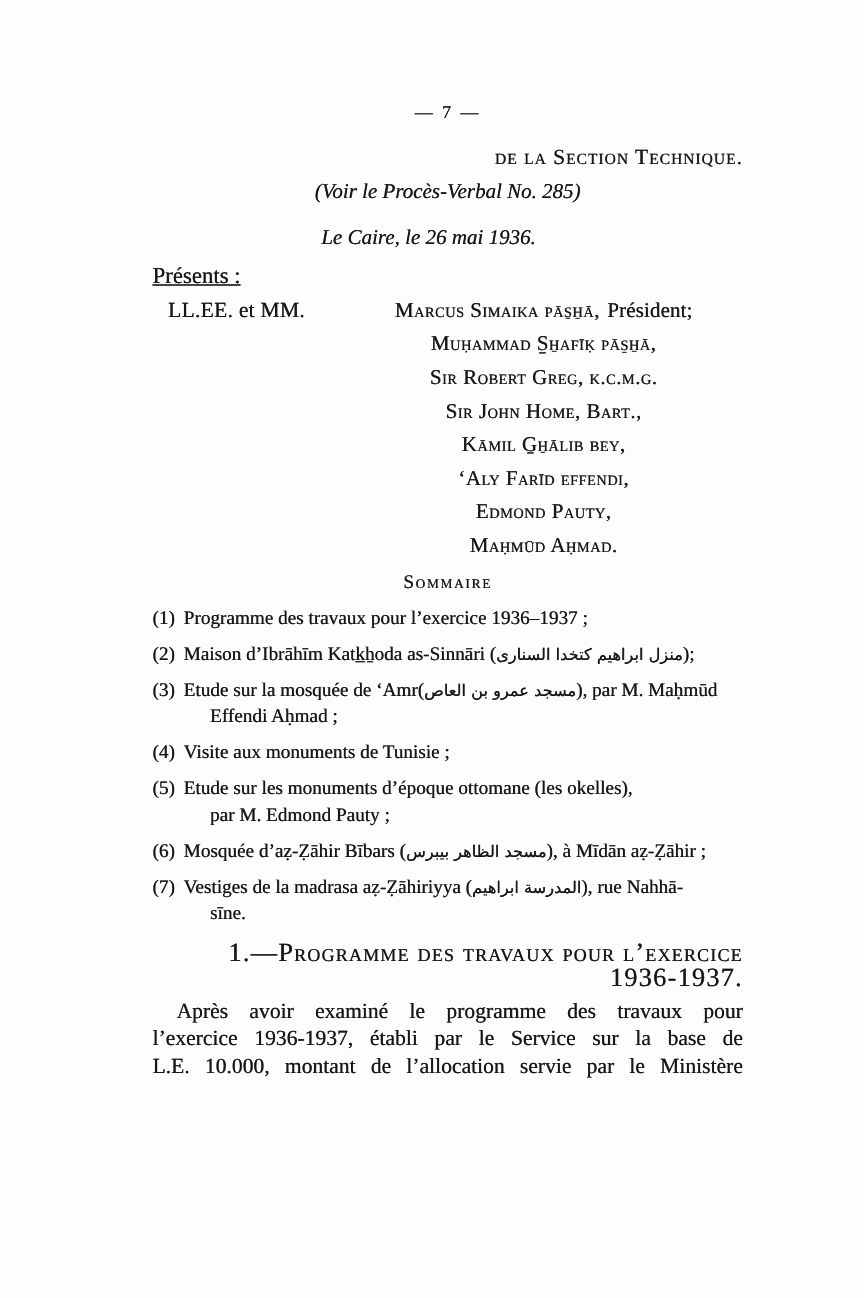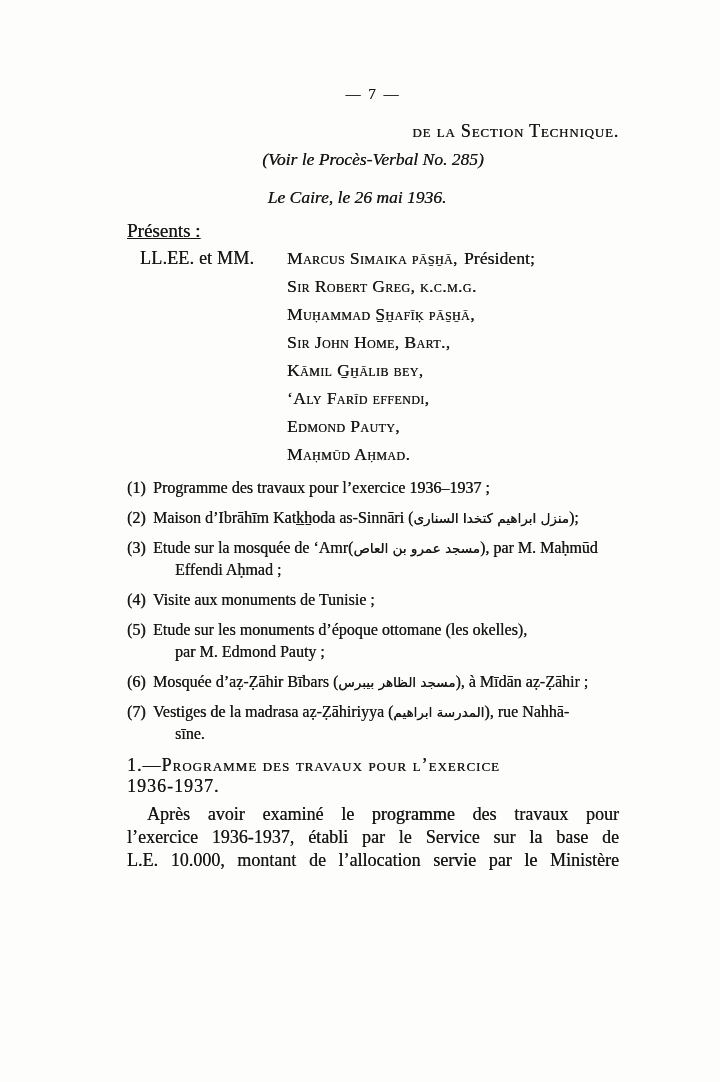--- a/index.html
+++ b/index.html
@@ -23,33 +23,33 @@
   .title { text-align: center; margin-top: 46px; font-size: 21px; line-height: 24px; letter-spacing: 1px; }
   .title sup { font-size: 12px; }
   .title .word { margin-left: 0.3em; }
 
   .subtitle { text-align: right; margin-top: 16px; font-size: 18px; line-height: 22px; letter-spacing: 0.8px; }
   .reference { text-align: center; margin-top: 6px; font-size: 17.5px; line-height: 22px; }
   .dateline { text-align: center; margin-top: 16px; font-size: 17.5px; line-height: 22px; padding-right: 32px; }
 
   .presents { margin-top: 12px; font-size: 19px; line-height: 22px; text-decoration: underline; }
 
-  .att { margin-top: 2px; }
+  .att { margin-top: 2px; text-align: center; }
   .att-row { position: relative; padding-left: 160px; line-height: 28px; min-height: 28px; font-size: 17.5px; letter-spacing: 0.4px; }
   .att-prefix { position: absolute; left: 13px; top: 0; font-size: 18px; letter-spacing: 0.2px; }
   .att-suffix { margin-left: 0.35em; letter-spacing: 0.1px; }
 
   .sommaire-title { text-align: center; margin-top: 8px; font-size: 16px; line-height: 20px; letter-spacing: 1.5px; }
 
   .items { margin-top: 9px; }
   .item { position: relative; padding-left: 48px; text-indent: -22px; white-space: pre-line; font-size: 16px; line-height: 22px; margin-bottom: 8px; }
   .item .num { position: absolute; left: 0; top: 0; text-indent: 0; }
   .ar { font-family: "DejaVu Sans", sans-serif; font-size: 13.5px; }
 
-  .section { text-align: left; margin-top: 10px; font-size: 18px; line-height: 21px; letter-spacing: 1px; white-space: pre-line; }
+  .section { text-align: right; margin-top: 10px; font-size: 22px; line-height: 21px; letter-spacing: 1px; white-space: pre-line; }
 
   .para { margin-top: 6px; font-size: 18px; line-height: 23px; text-align: justify; text-align-last: justify; white-space: pre-line; text-indent: 20px; }
 </style>
 </head>
 <body>
 
 <div class="page">
 
   <div class="pagenum">— 7 —</div>
 
@@ -57,29 +57,30 @@
   <div class="subtitle sc">de la Section Technique.</div>
 
   <div class="reference it">(Voir le Procès-Verbal No. 285)</div>
 
   <div class="dateline it">Le Caire, le 26 mai 1936.</div>
 
   <div class="presents">Présents :</div>
 
   <div class="att">
     <div class="att-row"><span class="att-prefix">LL.EE. et MM.</span><span class="sc">Marcus Simaika pās̱ẖā,</span><span class="att-suffix">Président;</span></div>
+    <div class="att-row"><span class="sc">Muḥammad S̱ẖafīḳ pās̱ẖā,</span></div>
     <div class="att-row"><span class="sc">Sir Robert Greg, k.c.m.g.</span></div>
-    <div class="att-row"><span class="sc">Muḥammad S̱ẖafīḳ pās̱ẖā,</span></div>
     <div class="att-row"><span class="sc">Sir John Home, Bart.,</span></div>
     <div class="att-row"><span class="sc">Kāmil G̱ẖālib bey,</span></div>
     <div class="att-row"><span class="sc">‘Aly Farīd effendi,</span></div>
     <div class="att-row"><span class="sc">Edmond Pauty,</span></div>
     <div class="att-row"><span class="sc">Maḥmūd Aḥmad.</span></div>
   </div>
 
+  <div class="sommaire-title sc">Sommaire</div>
 
   <div class="items">
     <div class="item"><span class="num">(1)</span><span>Programme des travaux pour l’exercice 1936–1937 ;</span><span class="ar" dir="rtl"></span><span></span></div>
     <div class="item"><span class="num">(2)</span><span>Maison d’Ibrāhīm Katk̲ẖoda as-Sinnāri (</span><span class="ar" dir="rtl">منزل ابراهيم كتخدا السنارى</span><span>);</span></div>
     <div class="item"><span class="num">(3)</span><span>Etude sur la mosquée de ‘Amr(</span><span class="ar" dir="rtl">مسجد عمرو بن العاص</span><span>), par M. Maḥmūd
 Effendi Aḥmad ;</span></div>
     <div class="item"><span class="num">(4)</span><span>Visite aux monuments de Tunisie ;</span><span class="ar" dir="rtl"></span><span></span></div>
     <div class="item"><span class="num">(5)</span><span>Etude sur les monuments d’époque ottomane (les okelles),
 par M. Edmond Pauty ;</span><span class="ar" dir="rtl"></span><span></span></div>
     <div class="item"><span class="num">(6)</span><span>Mosquée d’aẓ-Ẓāhir Bībars (</span><span class="ar" dir="rtl">مسجد الظاهر بيبرس</span><span>), à Mīdān aẓ-Ẓāhir ;</span></div>

